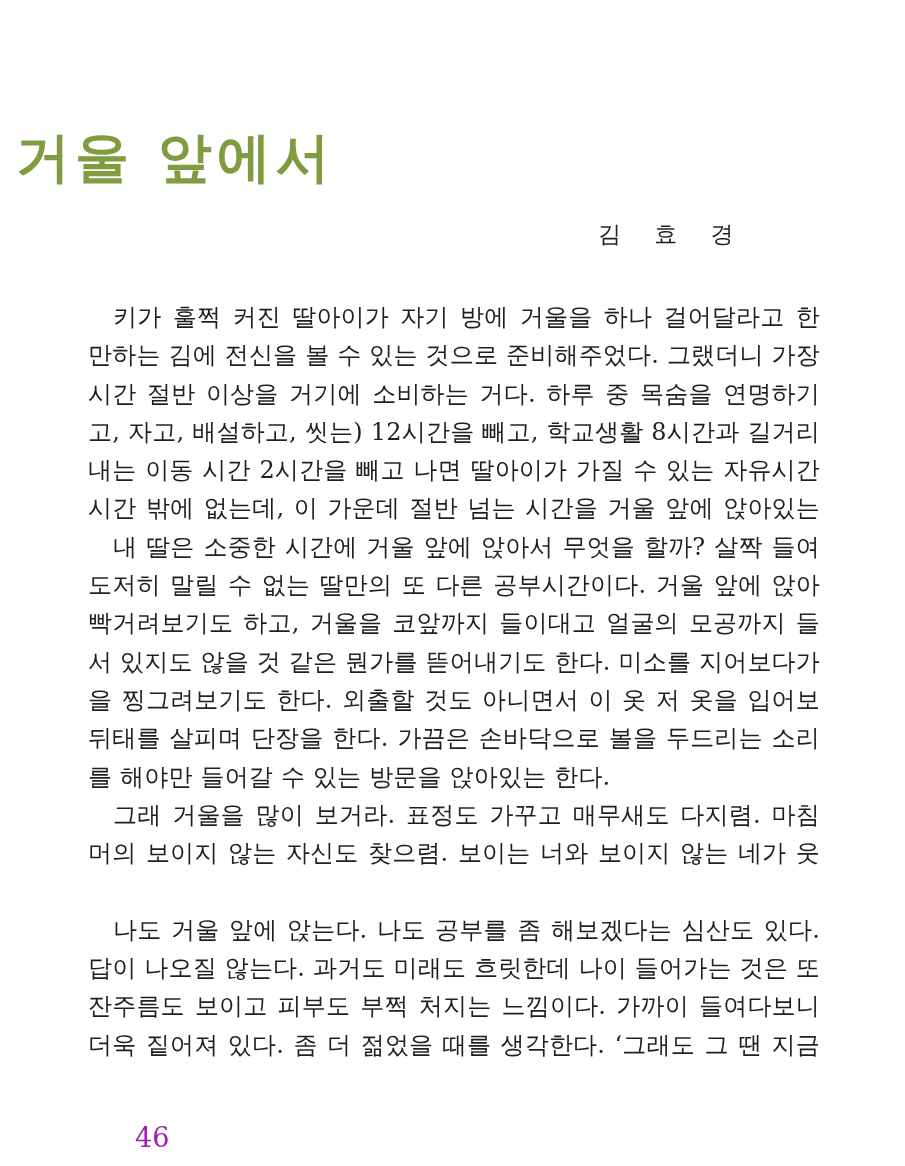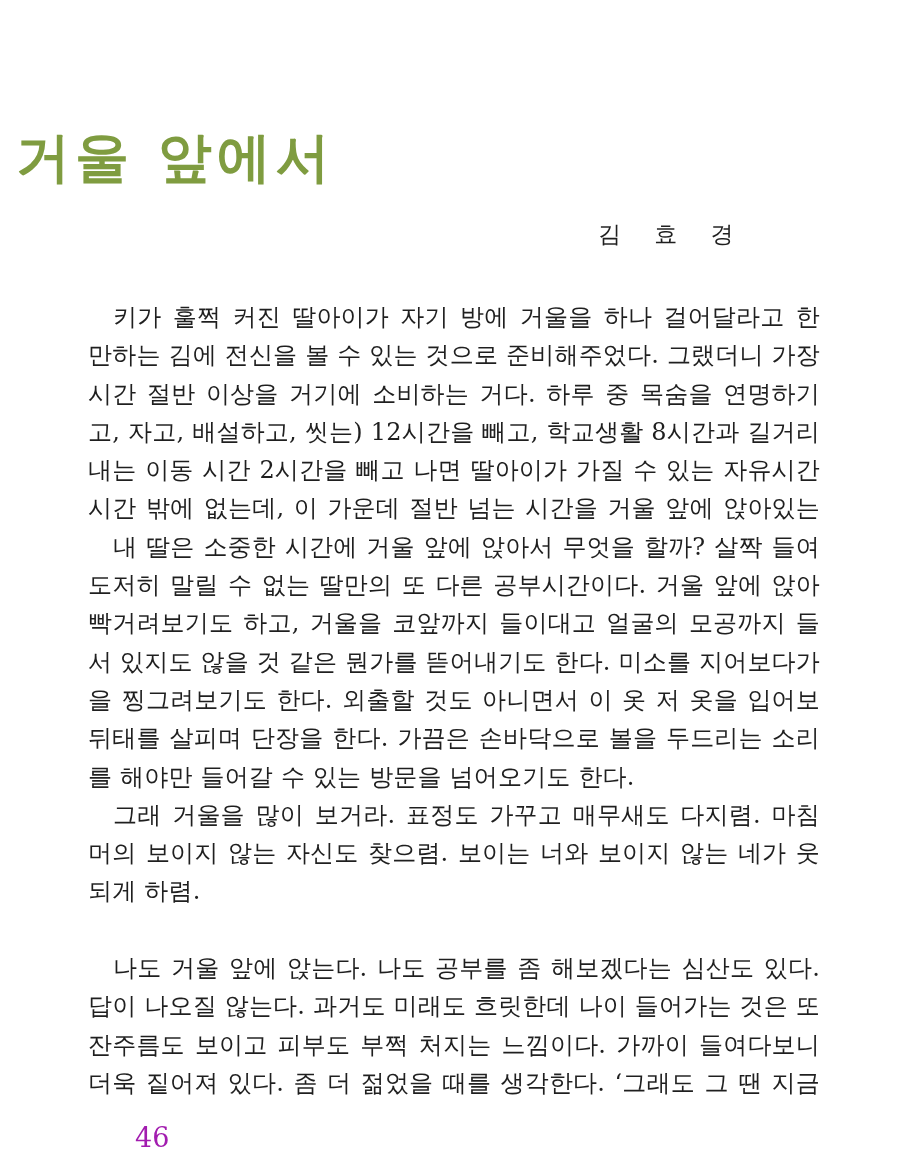--- a/index.html
+++ b/index.html
@@ -88,24 +88,23 @@
       <div class="line">시간 절반 이상을 거기에 소비하는 거다. 하루 중 목숨을 연명하기 위한 (먹</div>
       <div class="line">고, 자고, 배설하고, 씻는) 12시간을 빼고, 학교생활 8시간과 길거리에서 보</div>
       <div class="line">내는 이동 시간 2시간을 빼고 나면 딸아이가 가질 수 있는 자유시간이라곤 2</div>
       <div class="line noj">시간 밖에 없는데, 이 가운데 절반 넘는 시간을 거울 앞에 앉아있는 것이다.</div>
       <div class="line indent">내 딸은 소중한 시간에 거울 앞에 앉아서 무엇을 할까? 살짝 들여다보았다.</div>
       <div class="line">도저히 말릴 수 없는 딸만의 또 다른 공부시간이다. 거울 앞에 앉아 눈을 깜</div>
       <div class="line">빡거려보기도 하고, 거울을 코앞까지 들이대고 얼굴의 모공까지 들여다보면</div>
       <div class="line">서 있지도 않을 것 같은 뭔가를 뜯어내기도 한다. 미소를 지어보다가는 얼굴</div>
       <div class="line">을 찡그려보기도 한다. 외출할 것도 아니면서 이 옷 저 옷을 입어보고 앞태</div>
       <div class="line">뒤태를 살피며 단장을 한다. 가끔은 손바닥으로 볼을 두드리는 소리가, 노크</div>
-      <div class="line noj">를 해야만 들어갈 수 있는 방문을 넘어오기도 한다.</div>
+      <div class="line noj">를 해야만 들어갈 수 있는 방문을 앉아있는 한다.</div>
       <div class="line indent">그래 거울을 많이 보거라. 표정도 가꾸고 매무새도 다지렴. 마침내 거울 너</div>
       <div class="line">머의 보이지 않는 자신도 찾으렴. 보이는 너와 보이지 않는 네가 웃으며 하나</div>
-      <div class="line noj">되게 하렴.</div>
       <div class="gap"></div>
       <div class="line indent">나도 거울 앞에 앉는다. 나도 공부를 좀 해보겠다는 심산도 있다. 아름다운</div>
       <div class="line">답이 나오질 않는다. 과거도 미래도 흐릿한데 나이 들어가는 것은 또렷하다.</div>
       <div class="line">잔주름도 보이고 피부도 부쩍 처지는 느낌이다. 가까이 들여다보니 주근깨도</div>
       <div class="line">더욱 짙어져 있다. 좀 더 젊었을 때를 생각한다. ‘그래도 그 땐 지금보다 젊어</div>
     </div>
 
   <div class="pagenum">46</div>
 </div>
 

